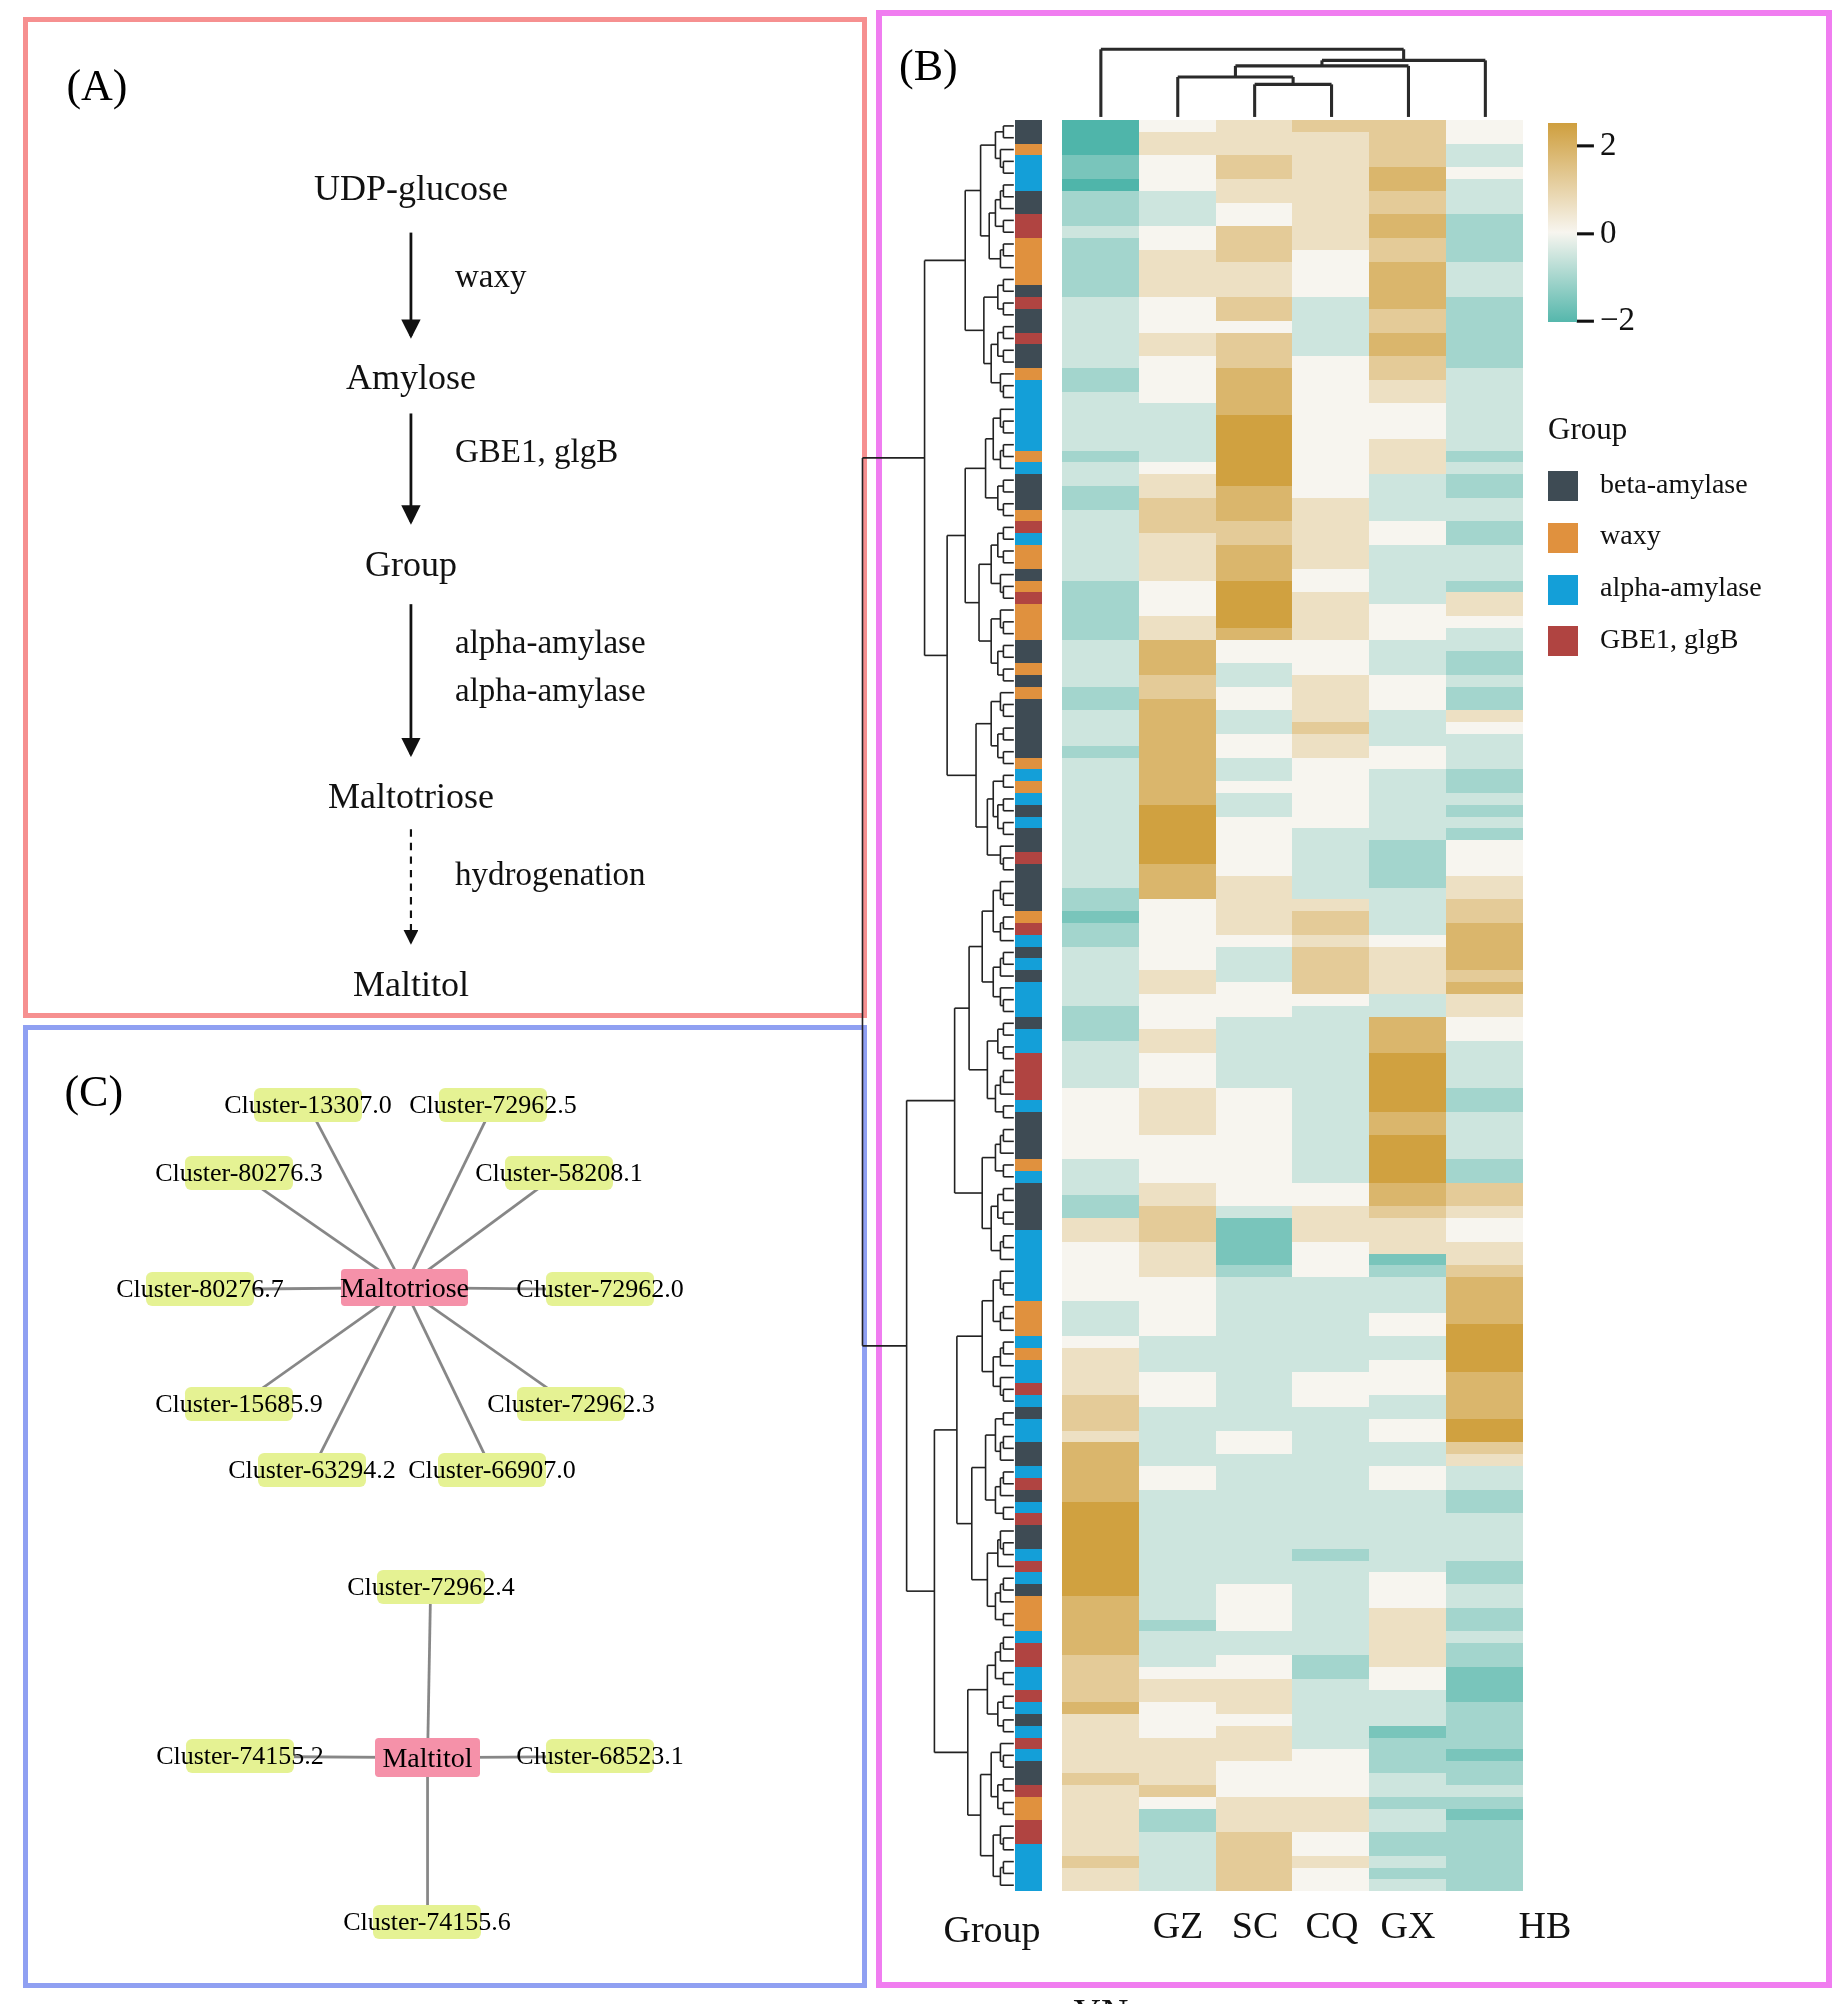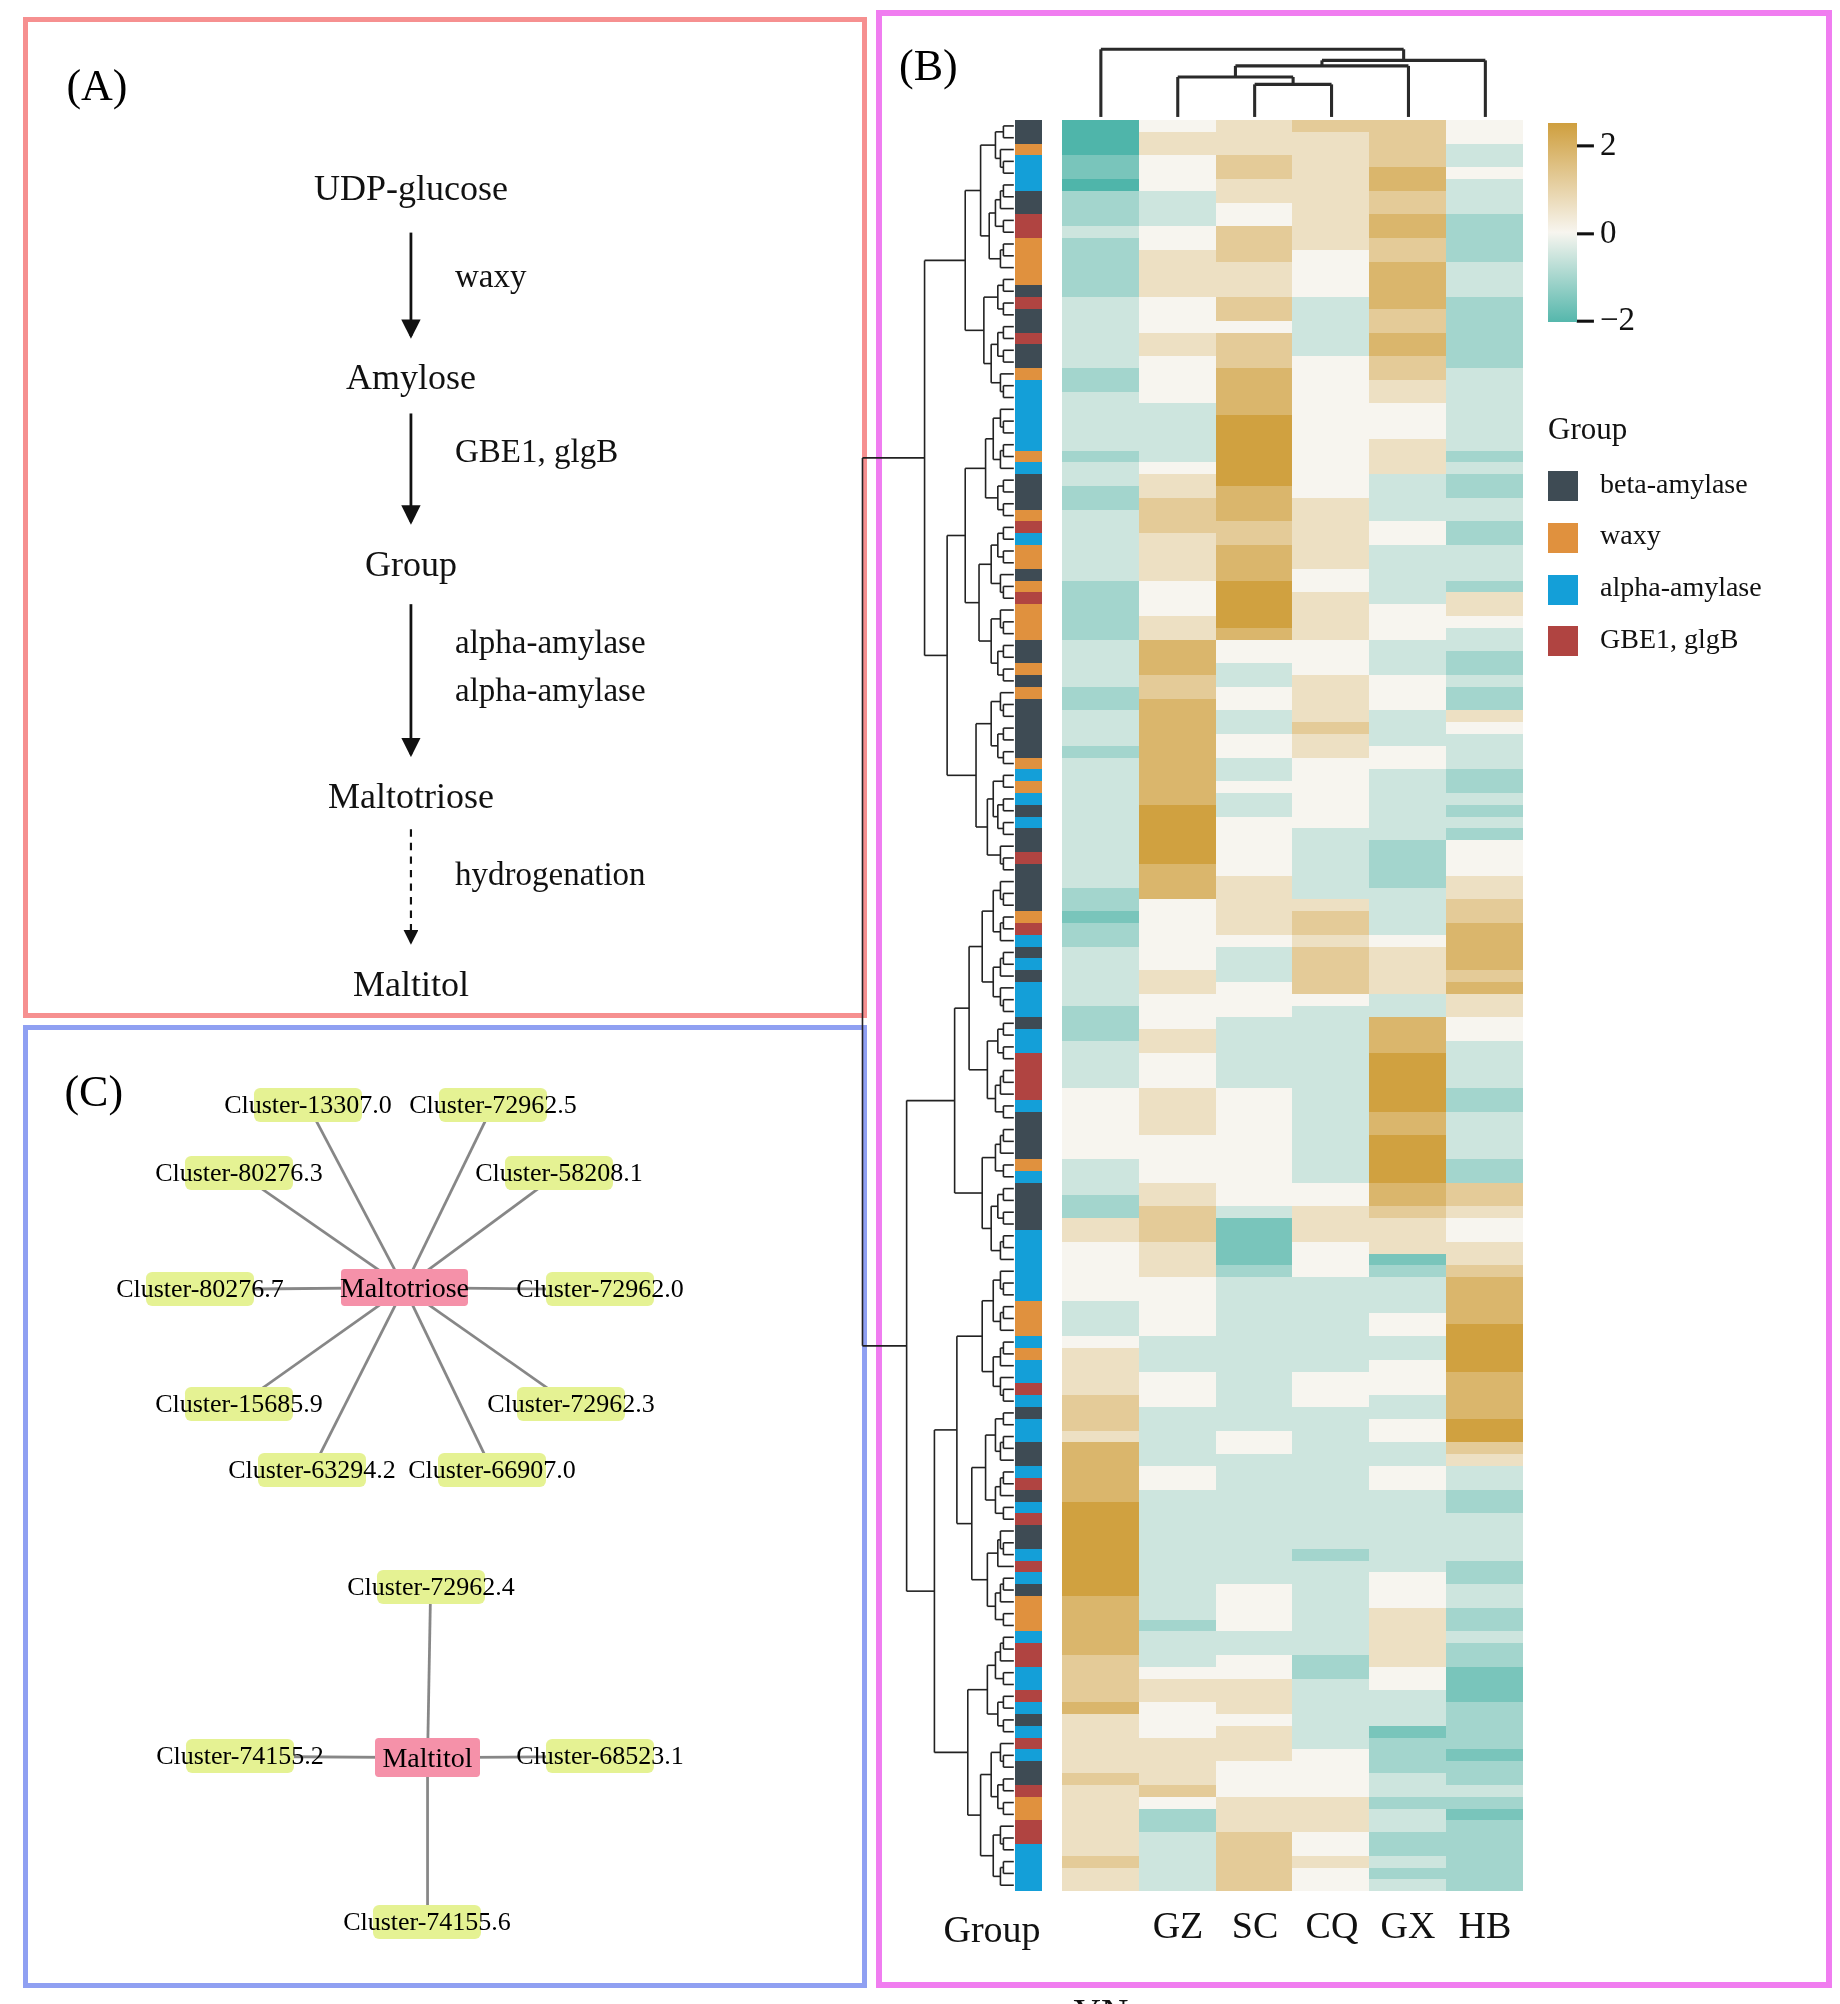--- a/index.html
+++ b/index.html
@@ -1923,21 +1923,21 @@
     <div class="enzyme" style="left: 455px; top: 672px;">alpha-amylase</div>
     <div class="enzyme" style="left: 455px; top: 856px; text-align: center;">hydrogenation</div>
     <div class="cbtick" style="left: 1600px; top: 126px;">2</div>
     <div class="cbtick" style="left: 1600px; top: 214px;">0</div>
     <div class="cbtick" style="left: 1600px; top: 301px;">−2</div>
     <div class="collabel" style="left: 1101px; top: 1990px;">YN</div>
     <div class="collabel" style="left: 1178px; top: 1903px;">GZ</div>
     <div class="collabel" style="left: 1255px; top: 1903px;">SC</div>
     <div class="collabel" style="left: 1332px; top: 1903px;">CQ</div>
     <div class="collabel" style="left: 1408px; top: 1903px;">GX</div>
-    <div class="collabel" style="left: 1485px; top: 1903px; font-family: Liberation Serif, serif;">HB</div>
+    <div class="collabel" style="left: 1545px; top: 1903px; font-family: Liberation Serif, serif;">HB</div>
     <div class="collabel" style="left: 992px; top: 1907px;">Group</div>
     <div class="netbox" style="left: 254px; top: 1088px; width: 108px; height: 34px; background: rgb(229, 242, 147);">
       <span class="lbl">Cluster-13307.0</span>
     </div>
     <div class="netbox" style="left: 439px; top: 1088px; width: 108px; height: 34px; background: rgb(229, 242, 147);">
       <span class="lbl">Cluster-72962.5</span>
     </div>
     <div class="netbox" style="left: 185px; top: 1156px; width: 108px; height: 34px; background: rgb(229, 242, 147);">
       <span class="lbl">Cluster-80276.3</span>
     </div>

